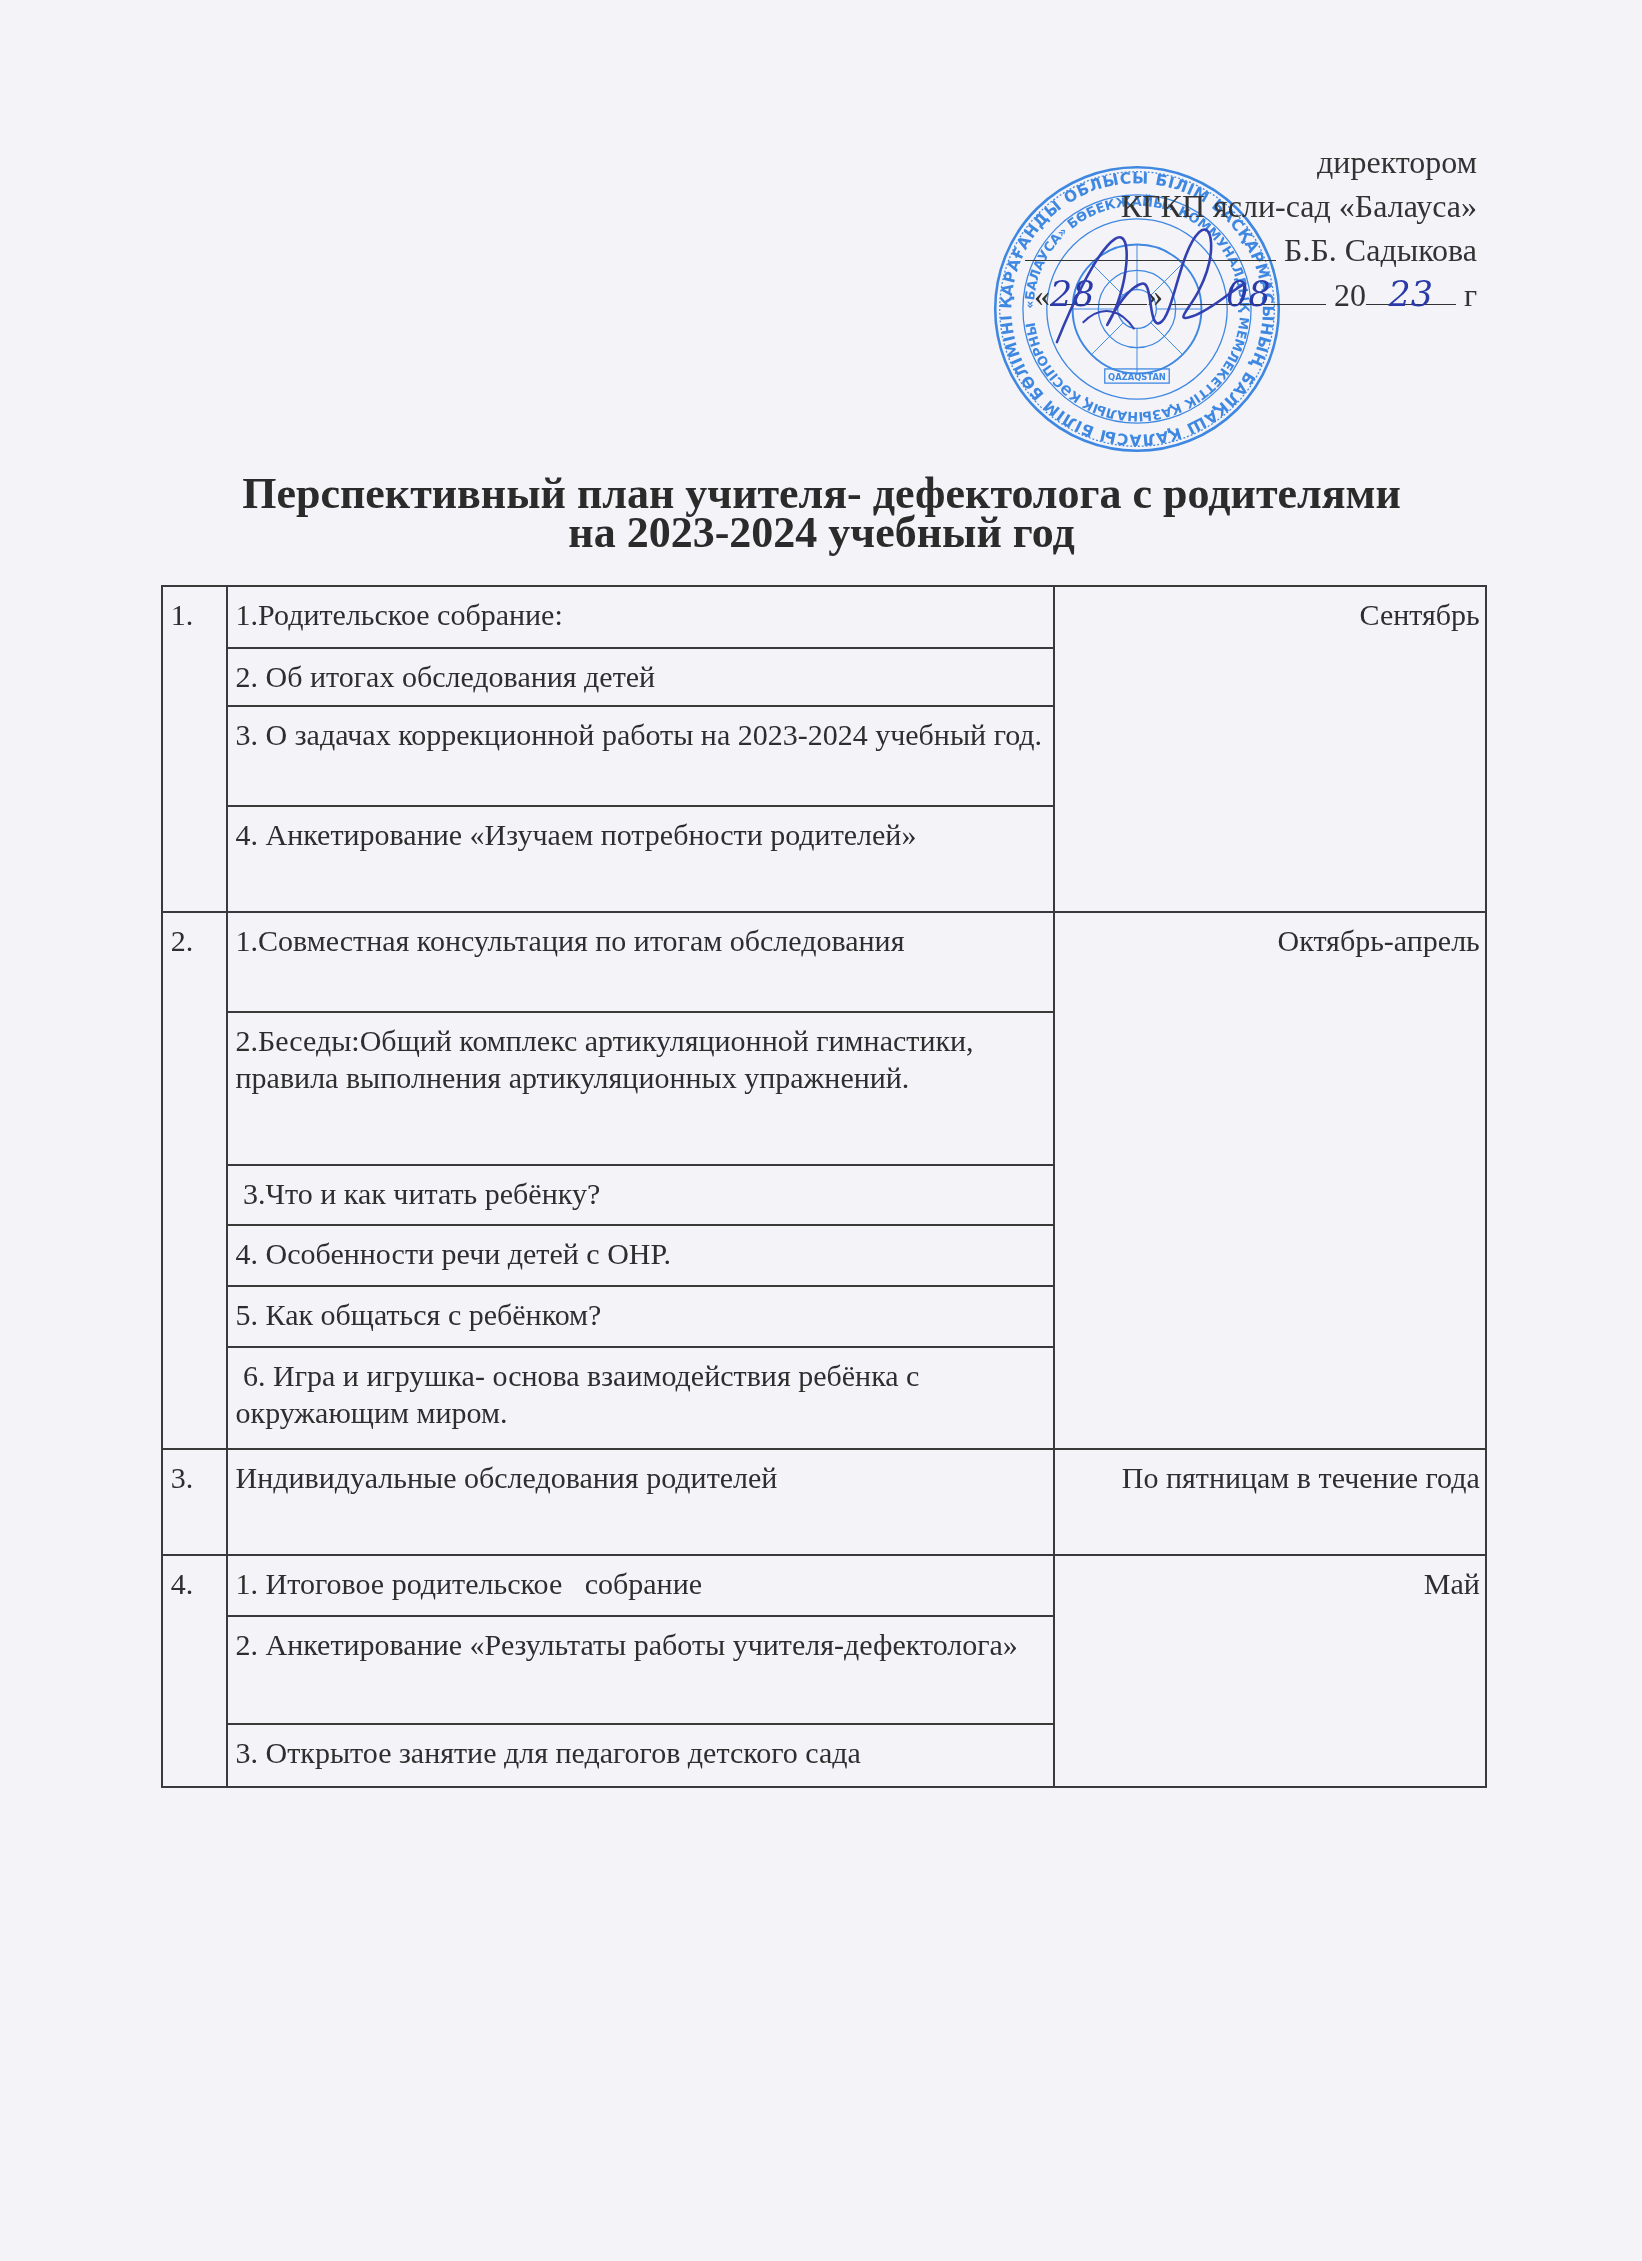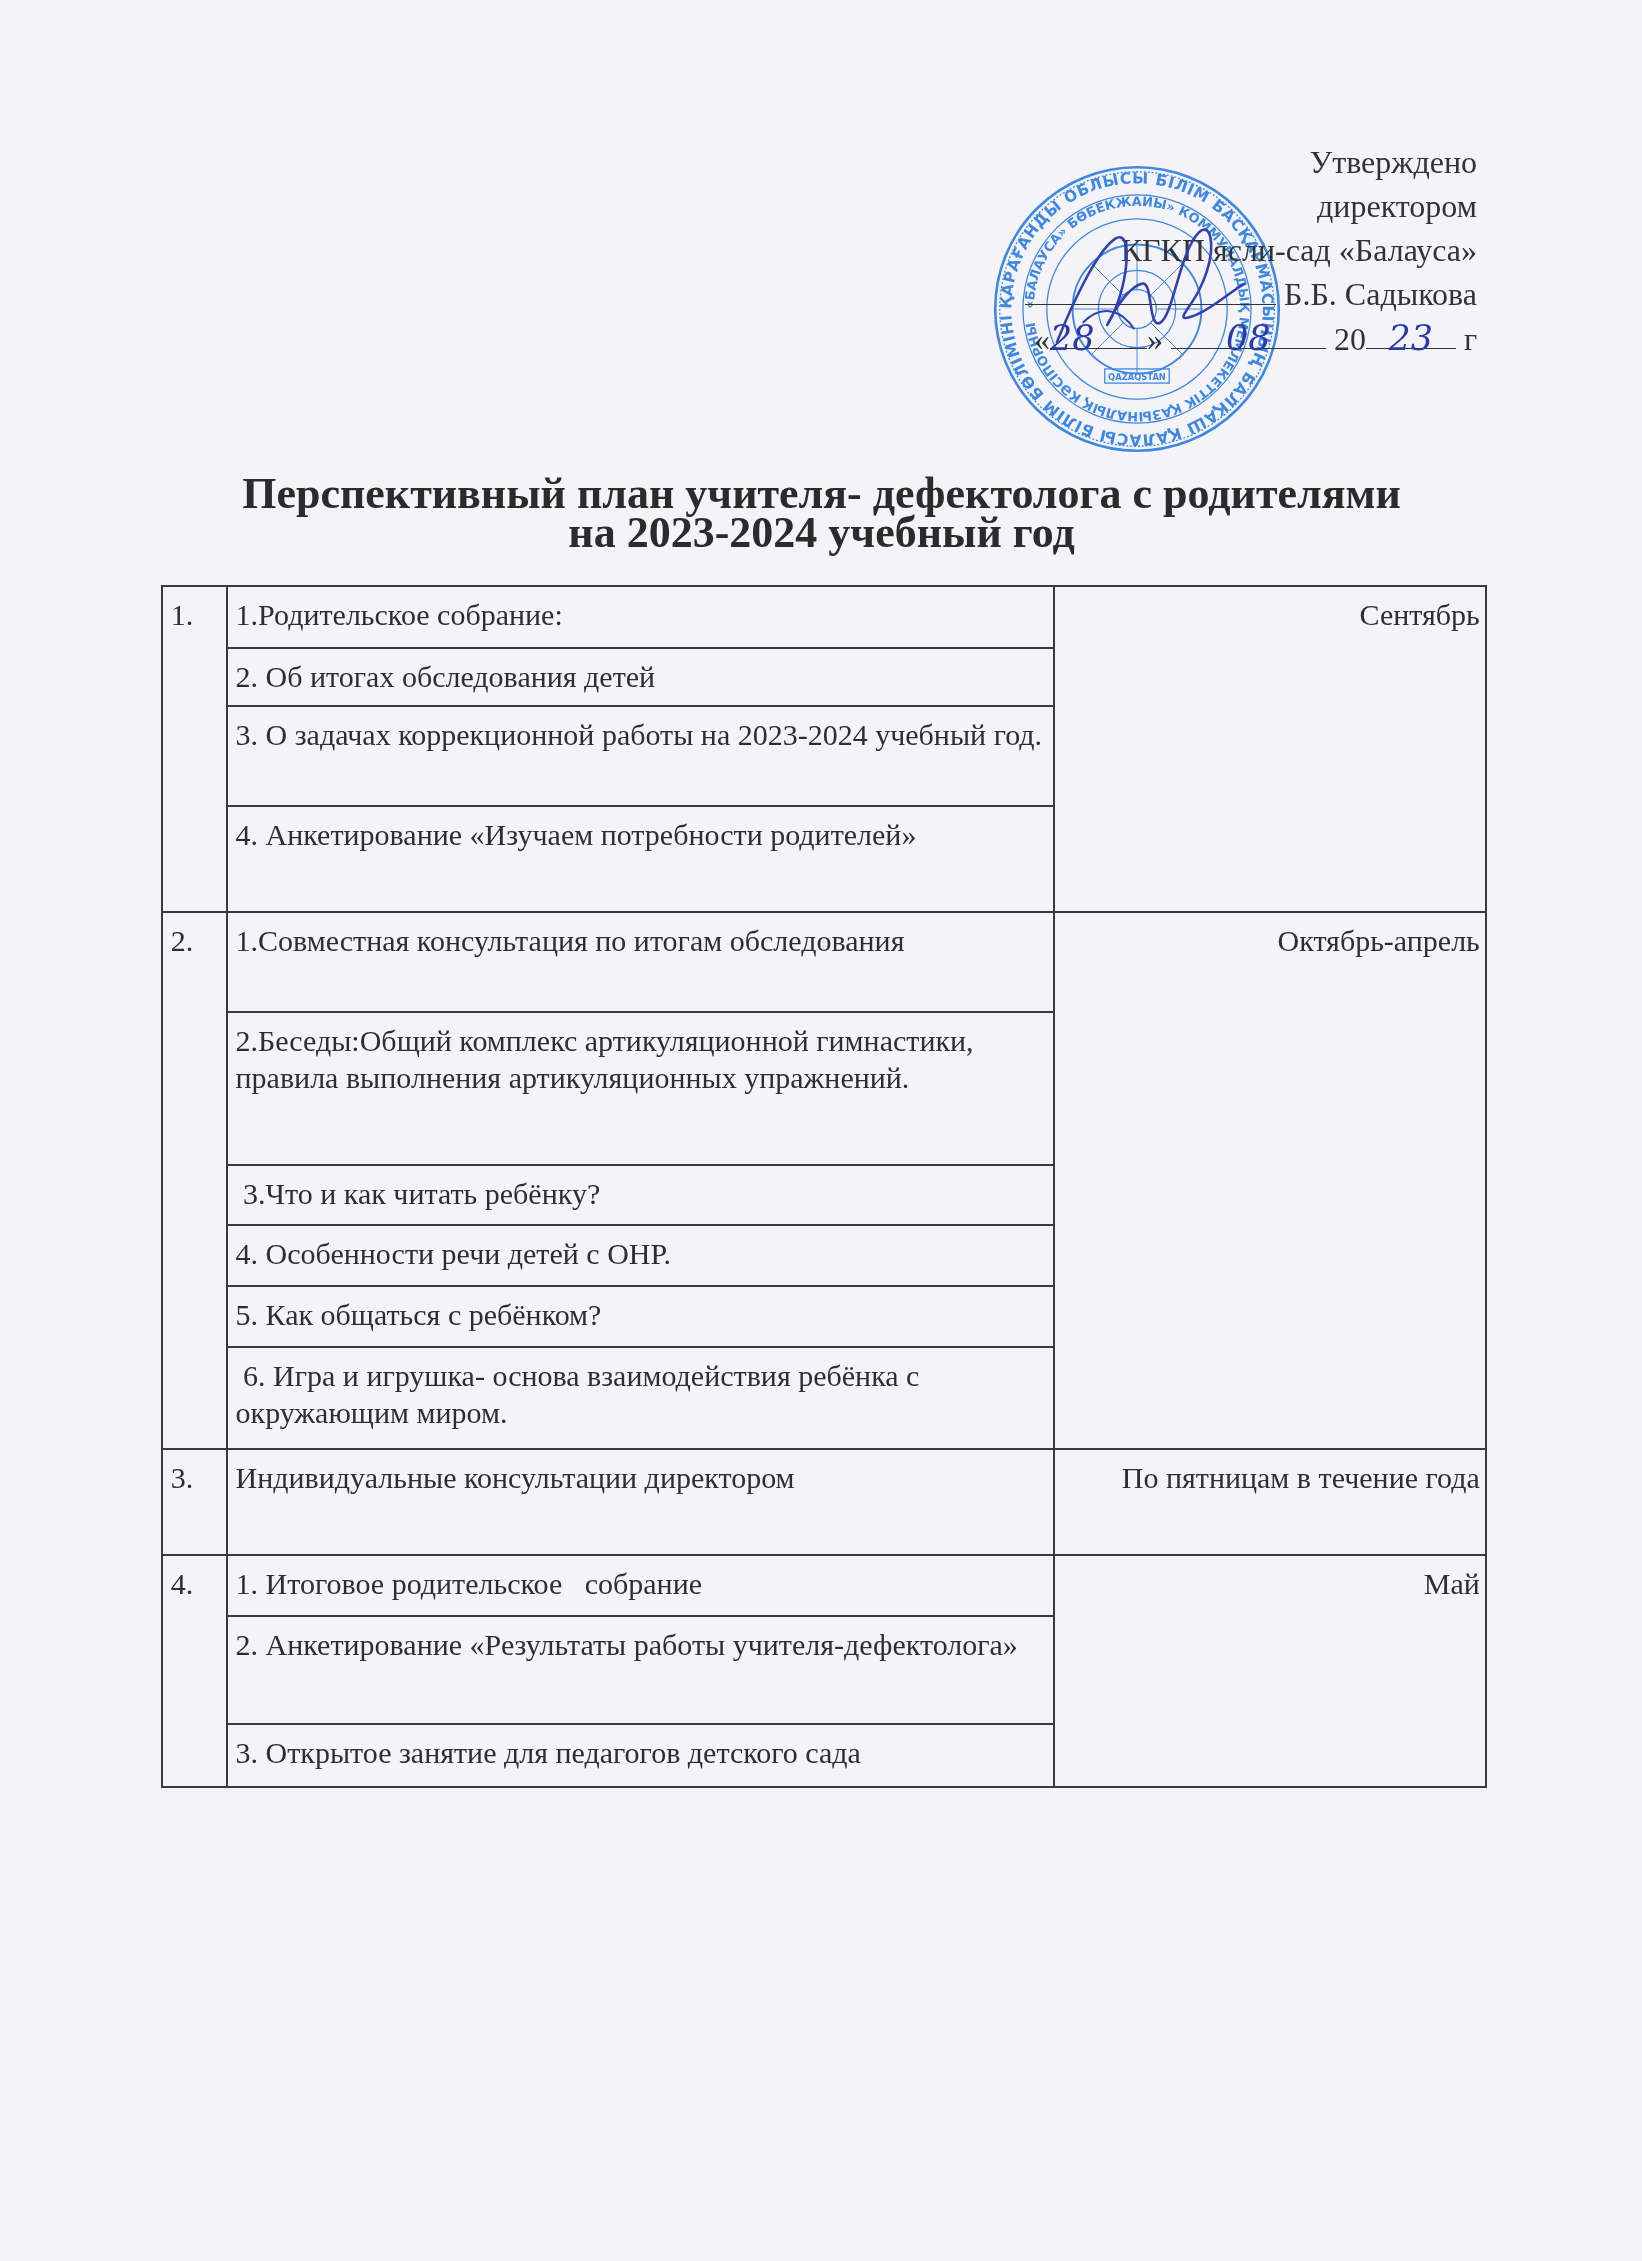--- a/index.html
+++ b/index.html
@@ -105,21 +105,20 @@
     <textPath href="#innerRing">«БАЛАУСА» БӨБЕКЖАЙЫ» КОММУНАЛДЫҚ МЕМЛЕКЕТТІК ҚАЗЫНАЛЫҚ КӘСІПОРНЫ</textPath>
   </text>
 </svg>
 
 <svg class="signature" viewBox="0 0 330 240">
   <path d="M20,200 C40,150 80,60 110,40 C140,20 130,120 100,170 C90,190 120,120 150,110 C170,100 160,180 180,170 C200,160 210,60 240,30 C260,10 270,60 240,120 C225,150 200,170 230,160 C260,150 290,120 310,110" fill="none" stroke="#3340b0" stroke-width="4" stroke-linecap="round"></path>
   <path d="M60,170 C90,140 120,150 140,180" fill="none" stroke="#3340b0" stroke-width="3"></path>
 </svg>
 
 <div class="approval">
-  <div class="line">Утверждено</div>
   <div class="line">директором</div>
   <div class="line">КГКП ясли-сад «Балауса»</div>
   <div class="line">
     <span class="sigline" style="width:251px;"></span>
     <span>Б.Б. Садыкова</span>
   </div>
   <div class="line">
     <span>«</span><span class="sigline" style="width:97px; text-align:left;"><span class="hand">28</span></span><span>»</span>
     <span class="sigline" style="width:155px; text-align:center;"><span class="hand">08</span></span>
     <span>20</span><span class="sigline" style="width:90px; text-align:center;"><span class="hand">23</span></span>
@@ -166,21 +165,21 @@
     </tr>
     <tr style="height:61px;">
       <td class="topic">5. Как общаться с ребёнком?</td>
     </tr>
     <tr style="height:102px;">
       <td class="topic" style="white-space:pre-wrap;"> 6. Игра и игрушка- основа взаимодействия ребёнка с окружающим миром.</td>
     </tr>
 
     <tr style="height:106px;">
       <td class="num">3.</td>
-      <td class="topic">Индивидуальные консультации директором</td>
+      <td class="topic">Индивидуальные обследования родителей</td>
       <td class="term">По пятницам в течение года</td>
     </tr>
 
     <tr style="height:61px;">
       <td class="num" rowspan="3">4.</td>
       <td class="topic" style="white-space:pre;">1. Итоговое родительское   собрание</td>
       <td class="term" rowspan="3">Май</td>
     </tr>
     <tr style="height:108px;padding-left:45px;">
       <td class="topic">2. Анкетирование «Результаты работы  учителя-дефектолога»</td>

